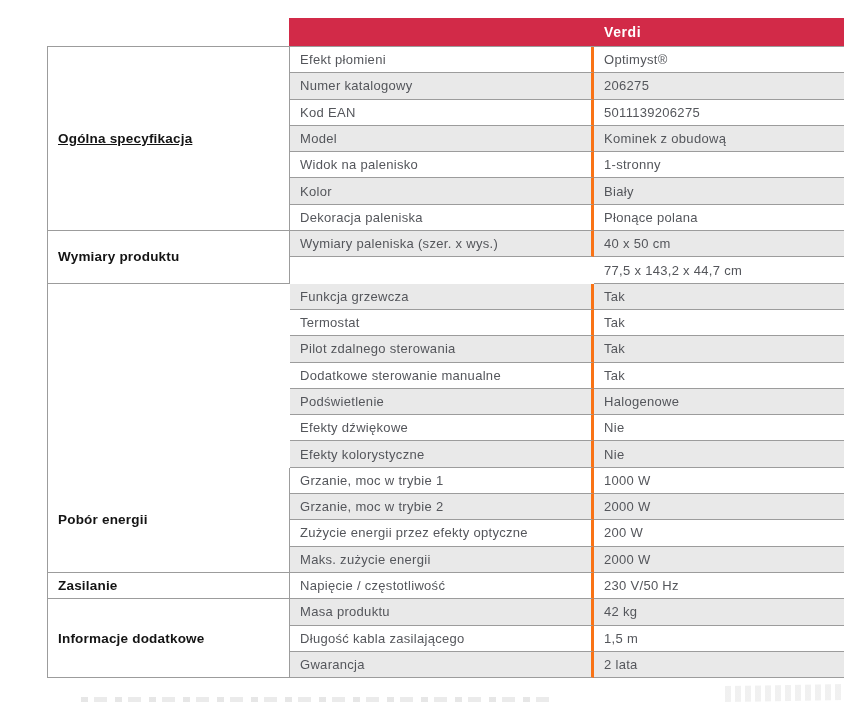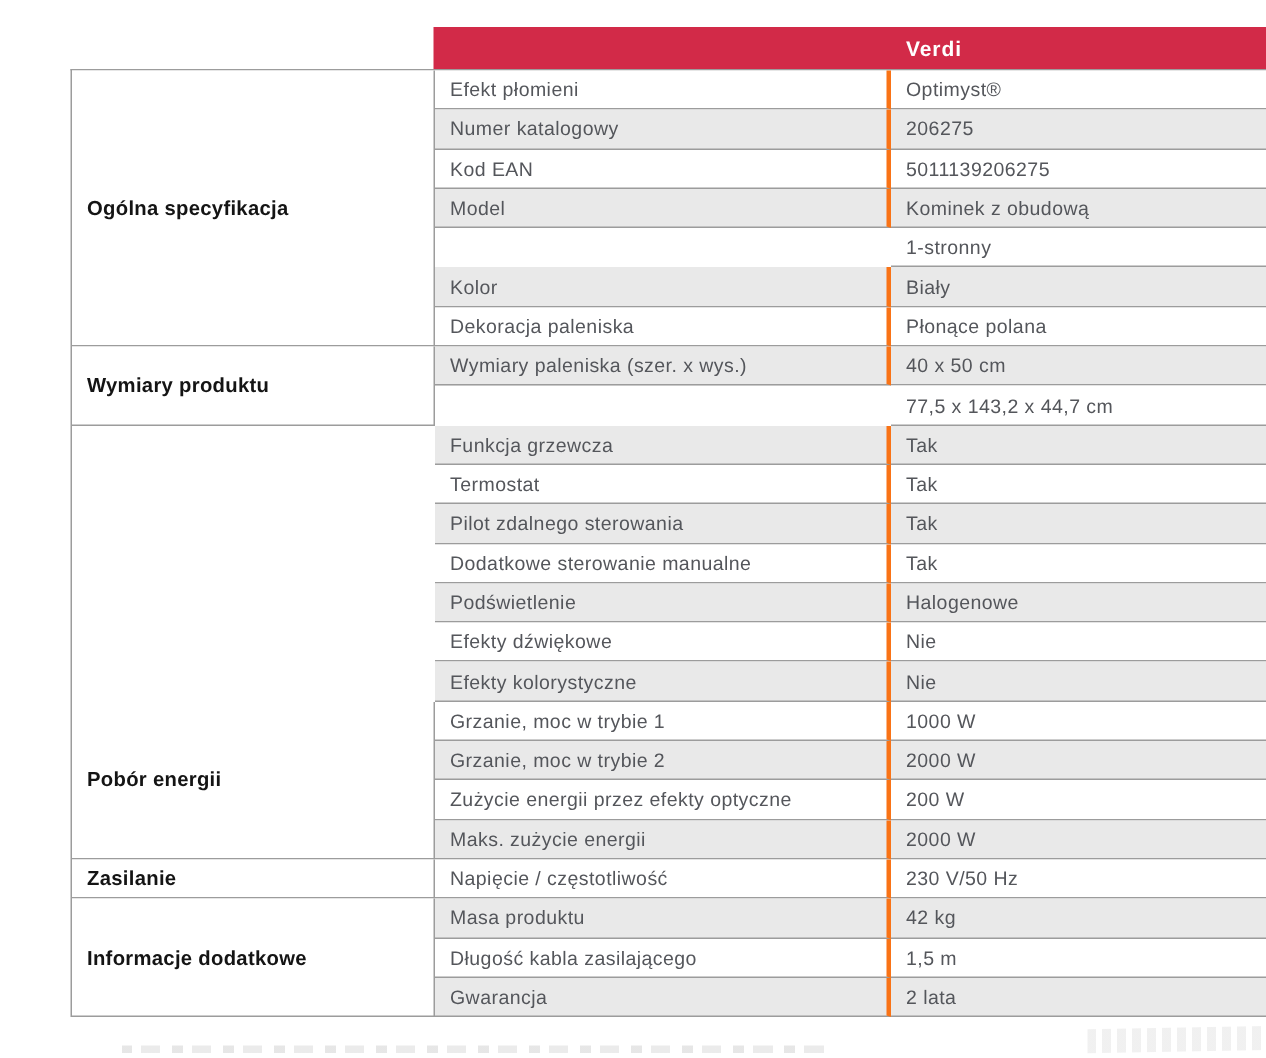--- a/index.html
+++ b/index.html
@@ -37,21 +37,21 @@
     background: #ffffff; overflow: hidden; white-space: nowrap;
   }
   .c1 {
     grid-column: 1; border-right: 1px solid #9c9c9c;
     font-weight: bold; font-size: 13.5px; color: #141414; letter-spacing: 0.2px;
     background: #ffffff;
   }
   .c2 { grid-column: 2; border-right: 3px solid #f97316; }
   .c3 { grid-column: 3; }
   .shade { background: #e9e9e9; }
-  .span7 { grid-row: span 7; }
+  .span7 { grid-row: span 7; text-decoration: underline; }
   .span4 { grid-row: span 4; }
   .span3 { grid-row: span 3; }
   .span2 { grid-row: span 2; }
   .span1 { grid-row: span 1; }
 
   
   .cutoff-text {
     position: absolute; left: 62px; top: 697px; width: 470px; height: 5px;
     background: repeating-linear-gradient(90deg,
       #b9b9b9 0 7px, transparent 7px 13px, #c6c6c6 13px 26px, transparent 26px 34px);
@@ -79,20 +79,21 @@
 
       <div class="cell c1 span7">Ogólna specyfikacja</div>
       <div class="cell c2">Efekt płomieni</div>
       <div class="cell c3">Optimyst®</div>
       <div class="cell c2 shade">Numer katalogowy</div>
       <div class="cell c3 shade">206275</div>
       <div class="cell c2">Kod EAN</div>
       <div class="cell c3">5011139206275</div>
       <div class="cell c2 shade">Model</div>
       <div class="cell c3 shade">Kominek z obudową</div>
+      <div class="cell c2">Widok na palenisko</div>
       <div class="cell c3">1-stronny</div>
       <div class="cell c2 shade">Kolor</div>
       <div class="cell c3 shade">Biały</div>
       <div class="cell c2">Dekoracja paleniska</div>
       <div class="cell c3">Płonące polana</div>
 
       <div class="cell c1 span2">Wymiary produktu</div>
       <div class="cell c2 shade">Wymiary paleniska (szer. x wys.)</div>
       <div class="cell c3 shade">40 x 50 cm</div>
       <div class="cell c3">77,5 x 143,2 x 44,7 cm</div>

